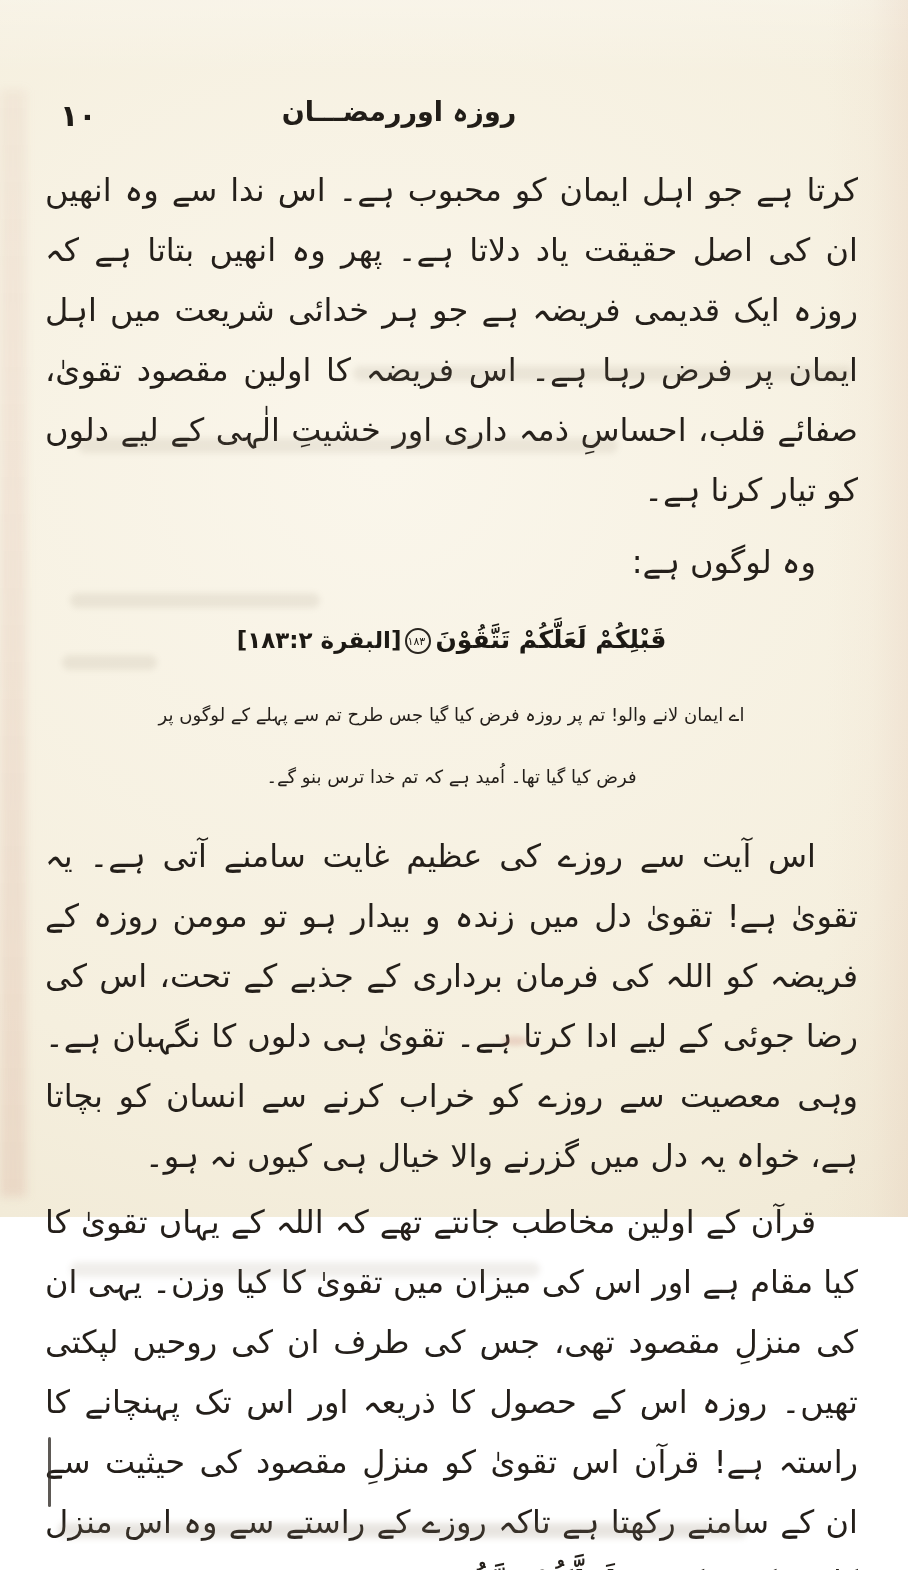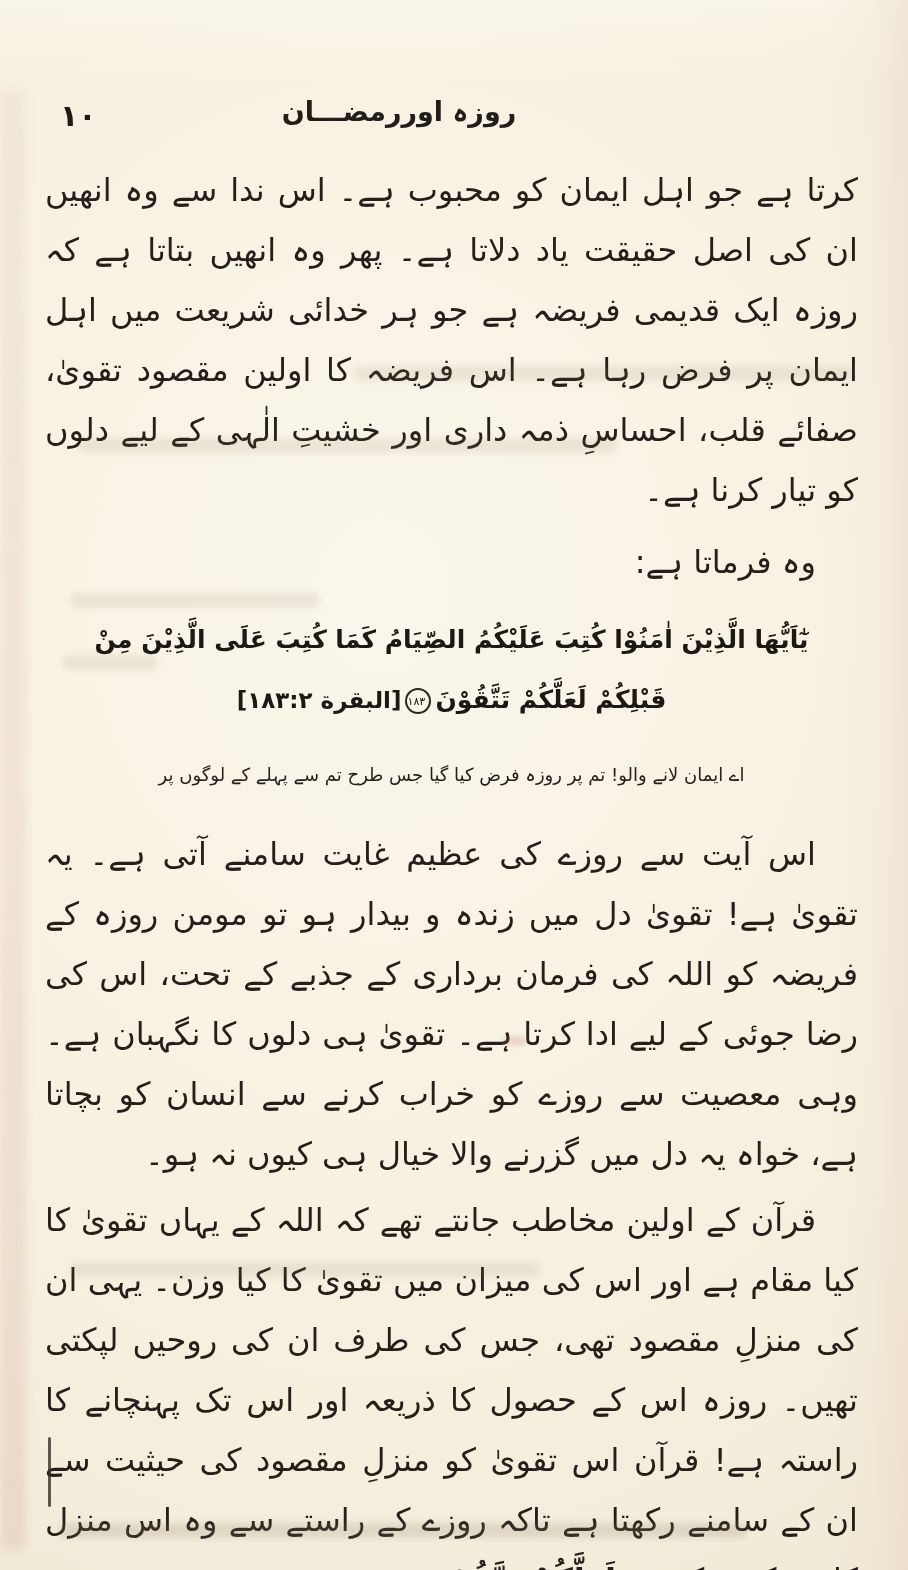--- a/index.html
+++ b/index.html
@@ -3,21 +3,21 @@
 <meta charset="utf-8">
 <style>
   html, body {
     margin: 0; padding: 0;
     width: 908px; height: 1570px;
     overflow: hidden;
     font-family: "DejaVu Sans", sans-serif;
   }
   .page {
     position: relative;
-    width: 908px; height: 1570px;
+    width: 908px; height: 1217px;
     direction: rtl;
     color: #221e19;
     background:
       linear-gradient(to left, rgba(216,174,156,0.18) 0%, rgba(216,174,156,0.05) 4%, rgba(0,0,0,0) 9%),
       linear-gradient(to bottom, rgba(255,255,255,0.25) 0%, rgba(0,0,0,0) 6%),
       radial-gradient(ellipse 140% 95% at 42% 38%, #faf6eb 0%, #f5efde 55%, #efe7d2 88%, #ebe2cb 100%);
   }
   
   .header { position: absolute; top: 96px; left: 0; right: 0; height: 48px; }
   .page-number {
@@ -113,29 +113,29 @@
 
   <div class="header">
     <div class="page-number">۱۰</div>
     <div class="book-title">روزہ اوررمضـــان</div>
   </div>
 
   <div class="text-body">
 
     <p class="para">کرتا ہے جو اہل ایمان کو محبوب ہے۔ اس ندا سے وہ انھیں ان کی اصل حقیقت یاد دلاتا ہے۔ پھر وہ انھیں بتاتا ہے کہ روزہ ایک قدیمی فریضہ ہے جو ہر خدائی شریعت میں اہل ایمان پر فرض رہا ہے۔ اس فریضہ کا اولین مقصود تقویٰ، صفائے قلب، احساسِ ذمہ داری اور خشیتِ الٰہی کے لیے دلوں کو تیار کرنا ہے۔</p>
 
-    <p class="para lead-in">وہ فرماتا ہے:</p>
+    <p class="para lead-in">وہ لوگوں ہے:</p>
 
     <div class="verse-block">
-      <div>يٰٓاَيُّهَا الَّذِيْنَ اٰمَنُوْا كُتِبَ عَلَيْكُمُ الصِّيَامُ كَمَا كُتِبَ عَلَى الَّذِيْنَ مِنْ</div>
       <div><span>قَبْلِكُمْ لَعَلَّكُمْ تَتَّقُوْنَ</span><span class="ayah-circle">۱۸۳</span><span class="verse-ref">[البقرة ۲‏:‏۱۸۳]</span></div>
     </div>
 
     <div class="translation-block">
       <div>اے ایمان لانے والو! تم پر روزہ فرض کیا گیا جس طرح تم سے پہلے کے لوگوں پر</div>
+      <div>فرض کیا گیا تھا۔ اُمید ہے کہ تم خدا ترس بنو گے۔</div>
     </div>
 
     <p class="para indent mt">اس آیت سے روزے کی عظیم غایت سامنے آتی ہے۔ یہ تقویٰ ہے! تقویٰ دل میں زندہ و بیدار ہو تو مومن روزہ کے فریضہ کو اللہ کی فرمان برداری کے جذبے کے تحت، اس کی رضا جوئی کے لیے ادا کرتا ہے۔ تقویٰ ہی دلوں کا نگہبان ہے۔ وہی معصیت سے روزے کو خراب کرنے سے انسان کو بچاتا ہے، خواہ یہ دل میں گزرنے والا خیال ہی کیوں نہ ہو۔</p>
 
     <p class="para indent mt"><span>قرآن کے اولین مخاطب جانتے تھے کہ اللہ کے یہاں تقویٰ کا کیا مقام ہے اور اس کی میزان میں تقویٰ کا کیا وزن۔ یہی ان کی منزلِ مقصود تھی، جس کی طرف ان کی روحیں لپکتی تھیں۔ روزہ اس کے حصول کا ذریعہ اور اس تک پہنچانے کا راستہ ہے! قرآن اس تقویٰ کو منزلِ مقصود کی حیثیت سے ان کے سامنے رکھتا ہے تاکہ روزے کے راستے سے وہ اس منزل کا رخ کر سکیں ۔ </span><span class="arabic-inline">لَعَلَّكُمْ تَتَّقُوْنَ</span><span> ۔</span></p>
 
     <p class="para indent mt">قرآن، اس کے بعد، نفسِ انسانی کو روزہ سے مانوس کرنے کے لیے، واضح کرتا ہے کہ روزے ہمیشہ کے لیے اور عمر بھر نہیں رکھنا ہیں۔ صرف چند دن کے روزے ہیں! اس کے ساتھ بیماروں کو—جب تک وہ صحت یاب نہ ہو جائیں—اور مسافروں کو—جب تک وہ مقیم نہ</p>
 
   </div>
 

